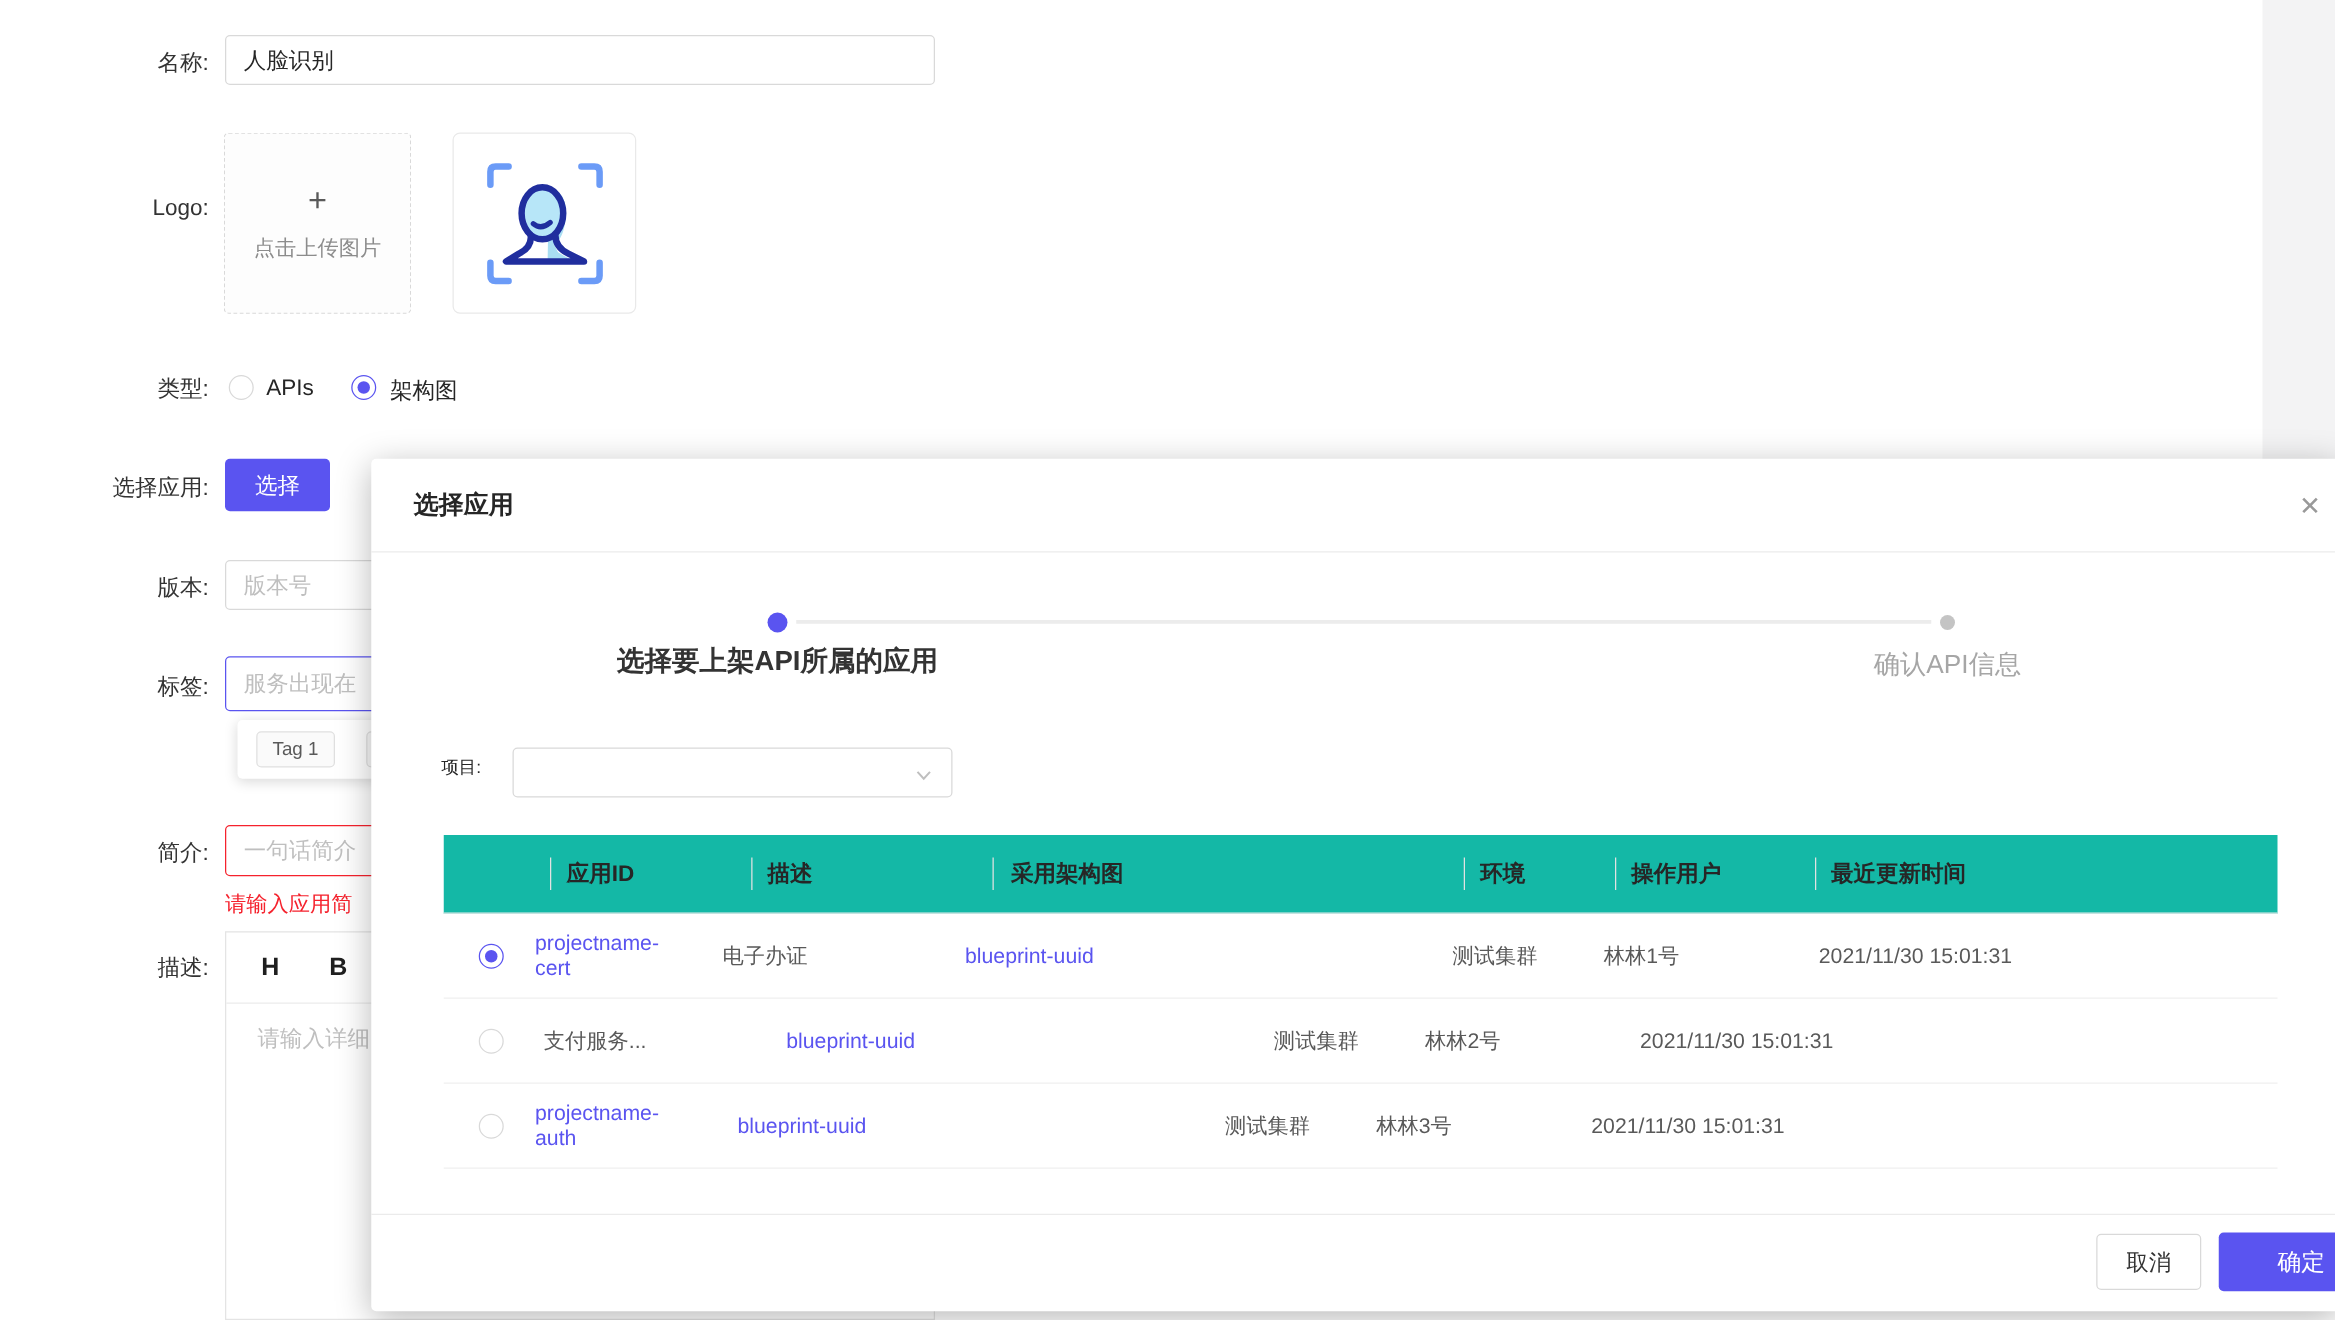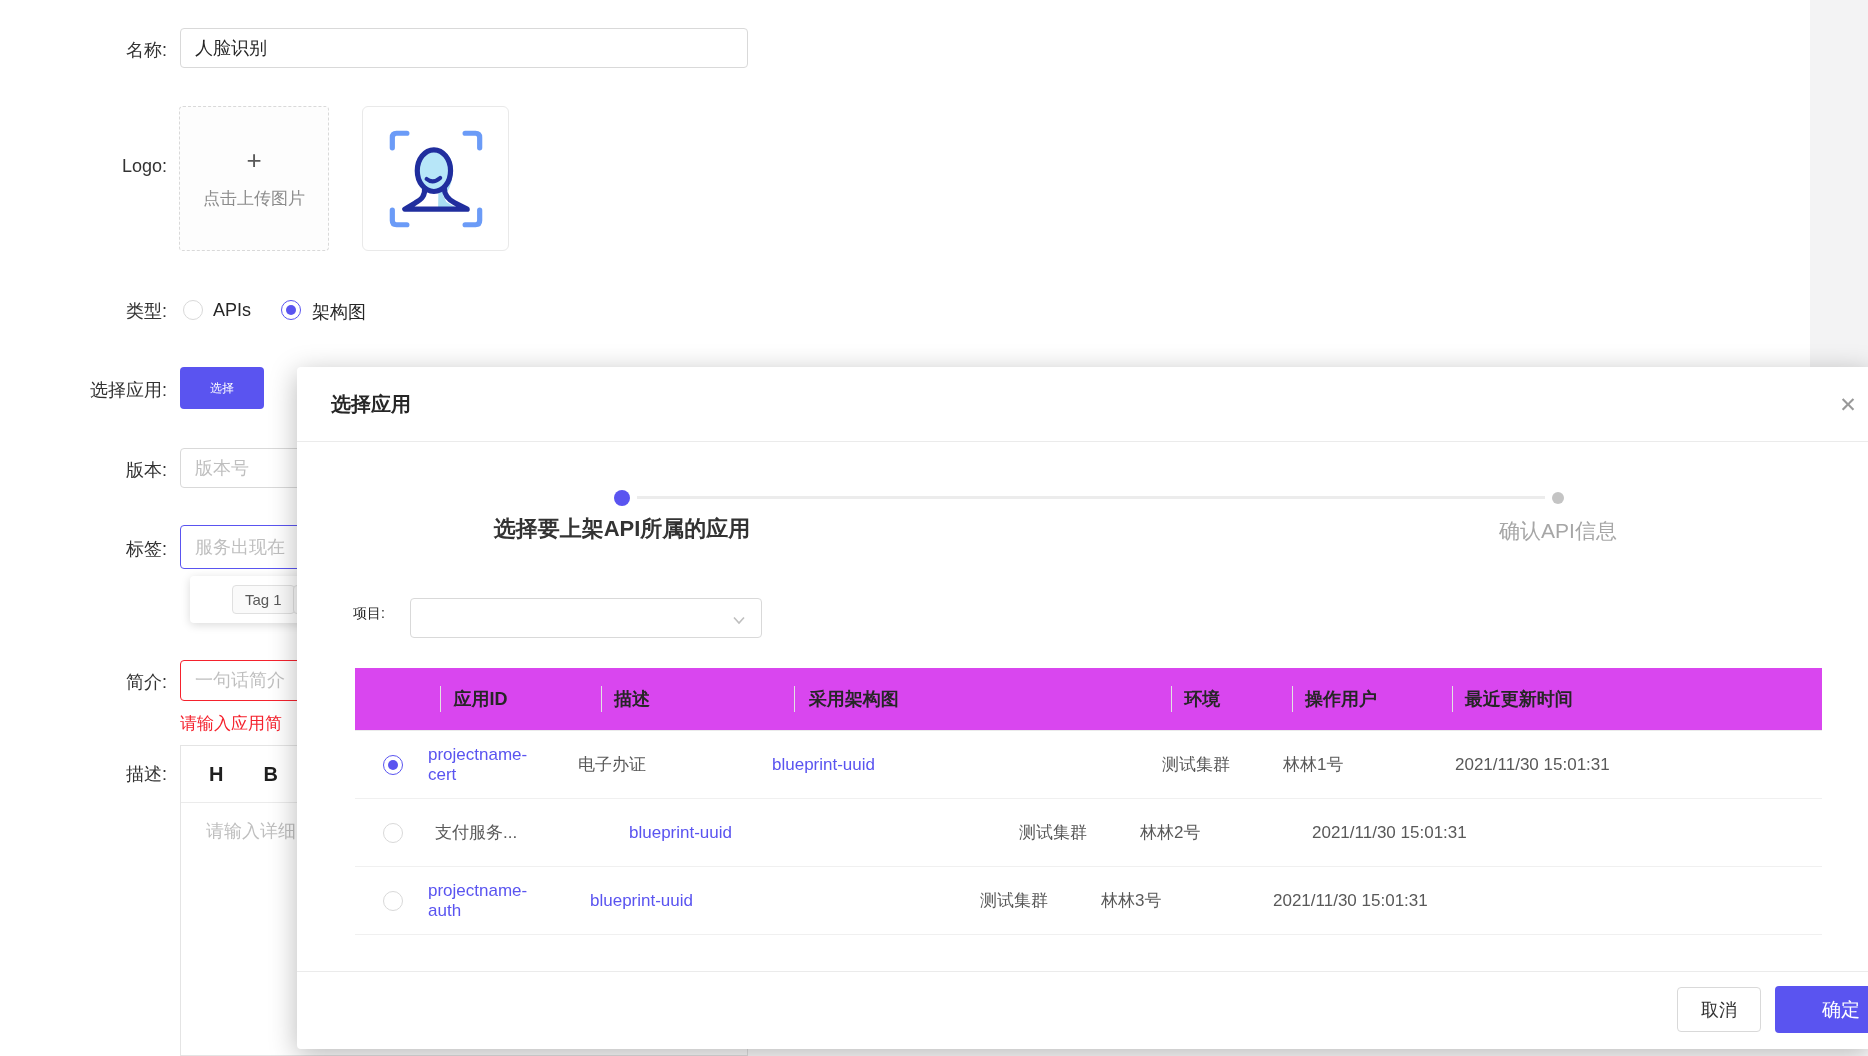--- a/index.html
+++ b/index.html
@@ -38,29 +38,29 @@
   .radio { position:absolute; width:20px; height:20px; border-radius:50%;
     border:1px solid #d9d9d9; background:#fff; }
   .radio.checked { border-color:#5a54f0; }
   .radio.checked::after { content:''; position:absolute; left:50%; top:50%; width:10px; height:10px;
     margin:-5px 0 0 -5px; border-radius:50%; background:#5a54f0; }
   .r1 { left:183px; top:300px; } .r2 { left:281px; top:300px; }
   .radio-lab { position:absolute; font-size:18px; color:#262626; }
   .rl1 { left:213px; top:300px; } .rl2 { left:312px; top:300px; }
 
   .btn-select { position:absolute; left:180px; top:367px; width:84px; height:42px;
-    background:#5a54f0; color:#fff; font-size:12px; border:none; border-radius:4px;
+    background:#5a54f0; color:#fff; font-size:18px; border:none; border-radius:4px;
     font-family:inherit; cursor:pointer; }
 
   .tag-panel { position:absolute; left:190px; top:576px; width:556px; height:47px;
     background:#fff; border-radius:4px; box-shadow:0 2px 10px rgba(0,0,0,0.15); }
   .tag-chip { position:absolute; top:9px; height:29px; border:1px solid #e0e0e0; background:#fafafa;
     border-radius:4px; font-size:15px; color:#595959; display:flex; align-items:center;
     padding:0 12px; }
-  .chip1 { left:15px;margin-left:27px; }
+  .chip1 { left:15px; }
   .chip2 { left:103px; width:80px; }
 
   .intro-error { position:absolute; left:180px; top:712px; font-size:17px; color:#f5222d; }
 
   .editor { position:absolute; left:180px; top:745px; width:568px; height:311px;
     border:1px solid #e4e4e4; background:#fff; }
   .editor-toolbar { height:57px; border-bottom:1px solid #ebebeb; display:flex;
     align-items:center; padding-left:28px; gap:40px; }
   .tool-btn { font-size:20px; font-weight:bold; color:#1f1f1f; background:none; border:none;
     font-family:inherit; cursor:pointer; }
@@ -84,21 +84,21 @@
     font-size:22px; font-weight:600; color:#333; }
   .step-title2 { position:absolute; left:1061px; top:150px; width:400px; text-align:center;
     font-size:21px; color:#a6a6a6; }
 
   .proj-label { position:absolute; left:56px; top:238px; font-size:14px; color:#262626; }
   .proj-select { position:absolute; left:113px; top:231px; width:352px; height:40px;
     border:1px solid #d9d9d9; border-radius:4px; background:#fff; cursor:pointer; }
   .chevron { position:absolute; right:14px; top:13px; }
 
   .tbl { position:absolute; left:58px; top:301px; width:1467px; font-size:17px; }
-  .thead { display:flex; height:63px; background:#d946ef; align-items:center;
+  .thead { display:flex; height:63px; background:#14b8a6; align-items:center;
     border-bottom:1px solid #ebebeb;gap:40px; }
   .th { position:relative; height:100%; display:flex; align-items:center; padding-left:13px;
     font-size:18px; font-weight:600; color:#262626; }
   .th.sep::before { content:''; position:absolute; left:0; top:50%; margin-top:-13px;
     width:1px; height:26px; background:#e2e2e2; }
   .tr { display:flex; height:68px; align-items:center; border-bottom:1px solid #f0f0f0;
     color:#595959; cursor:pointer; }
   .td { height:100%; display:flex; align-items:center; }
   .c1 { width:55px; padding-left:28px; } .c2 { width:143px; padding-left:18px; }
   .c3 { width:182px; padding-left:25px; } .c4 { width:405px; padding-left:37px; }

